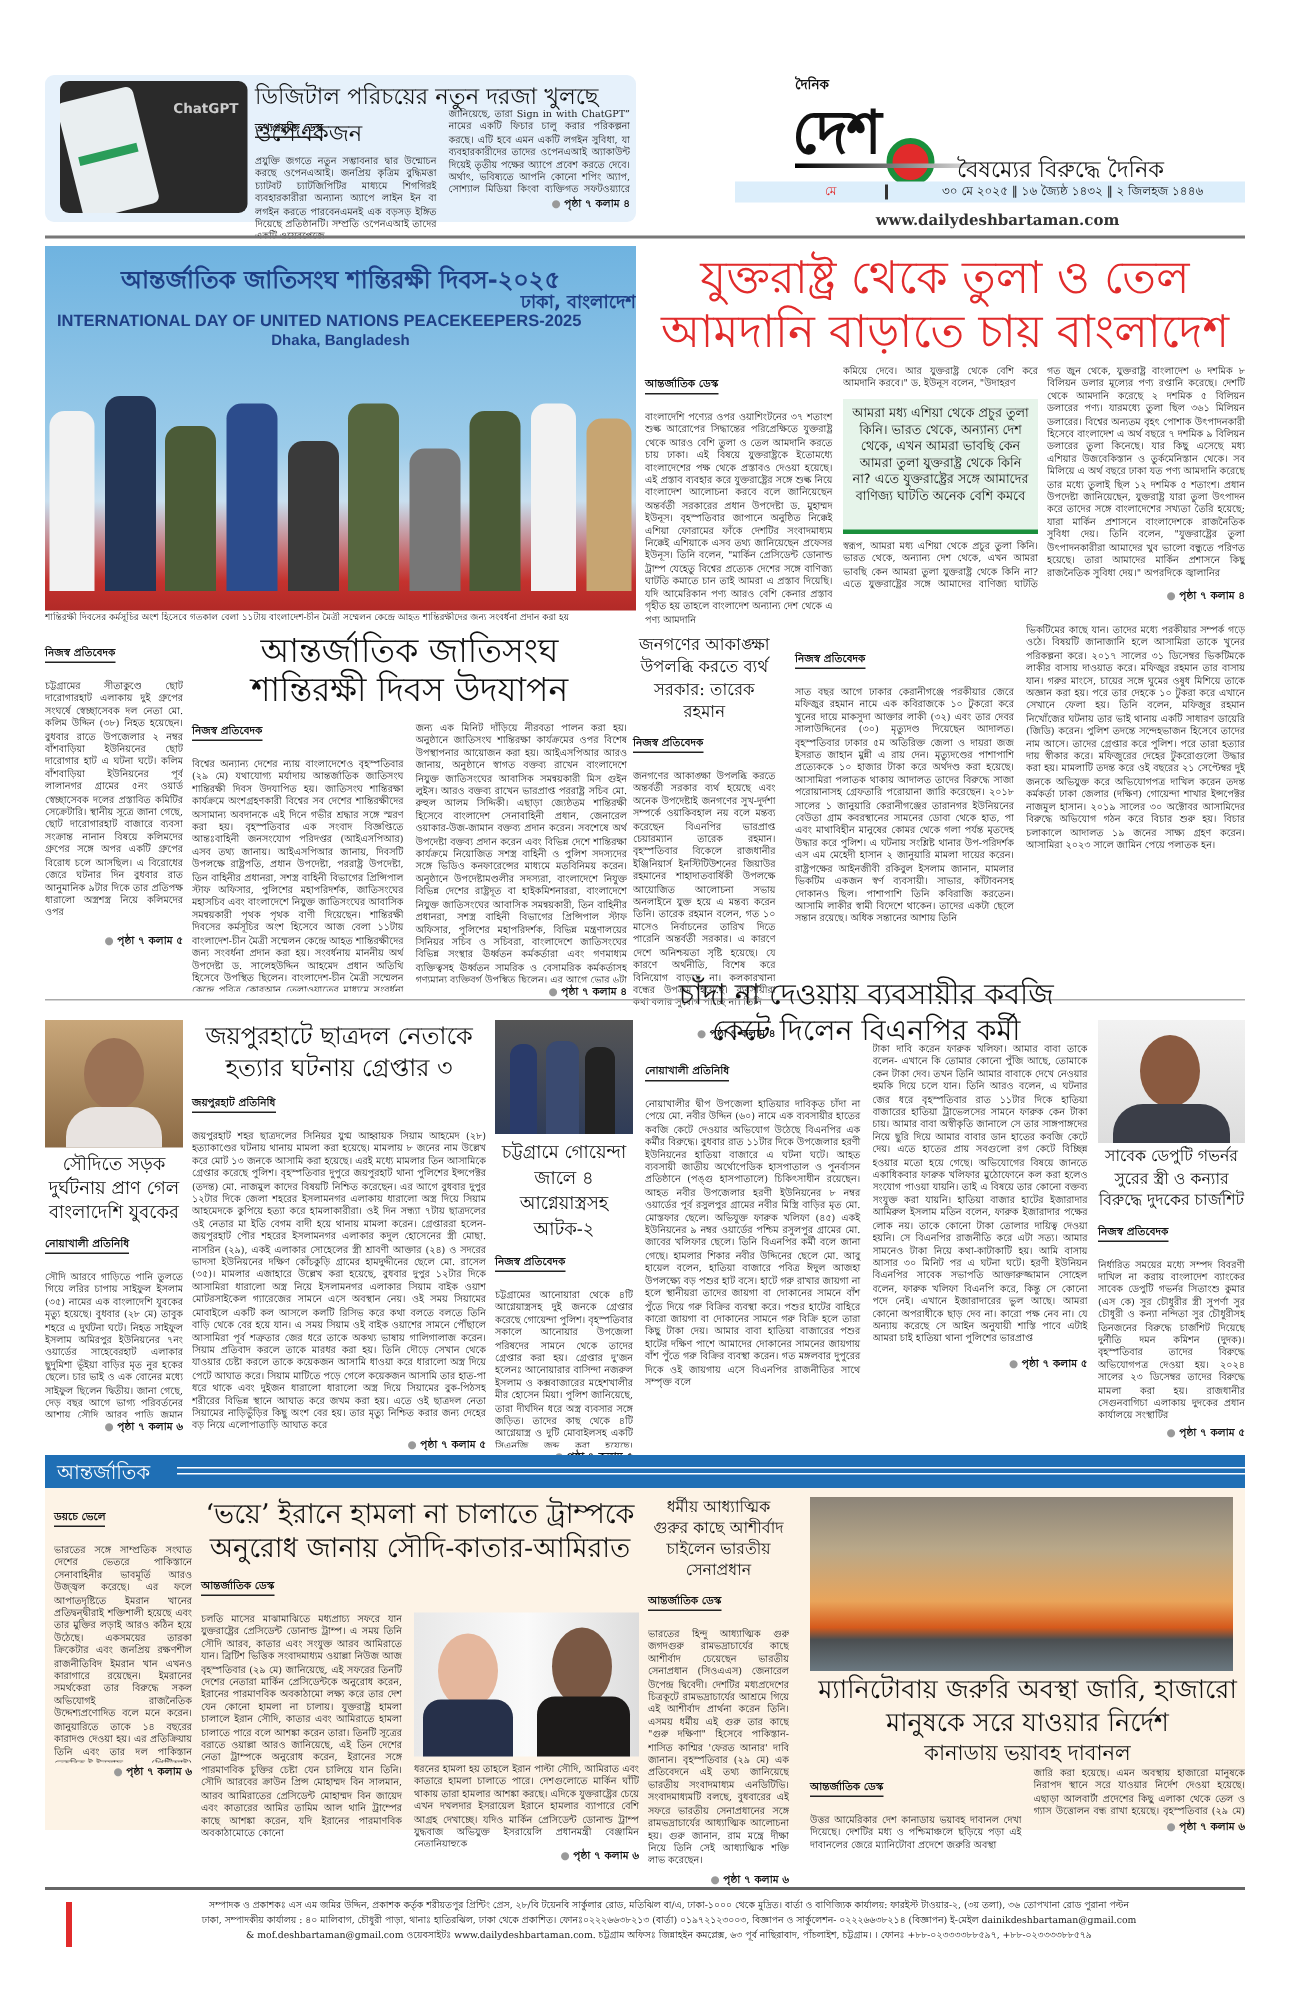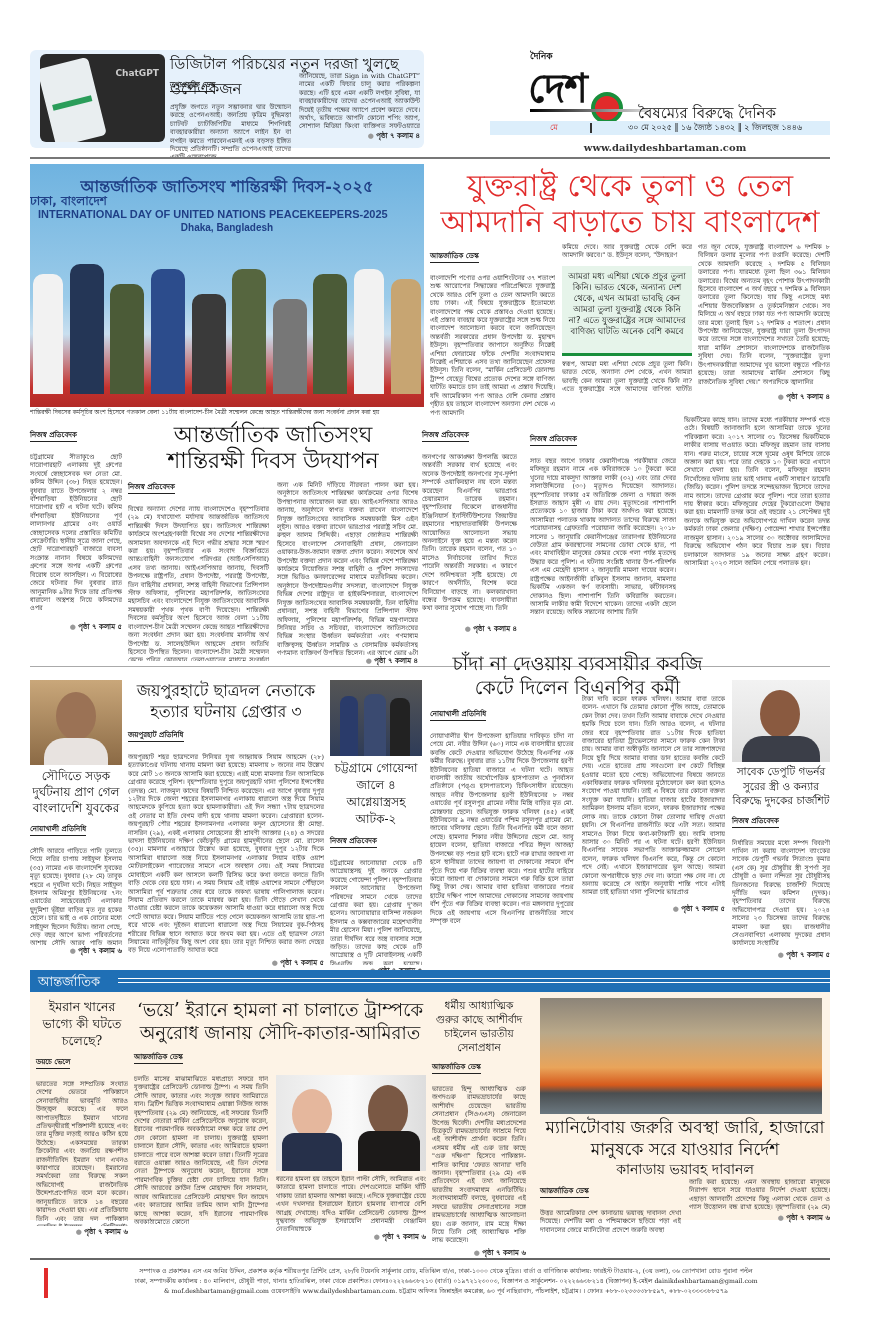--- a/index.html
+++ b/index.html
@@ -51,21 +51,21 @@
   <span style="color:#e12b2b;position:absolute;left:60px">মে</span>
   <span style="position:absolute;left:100px;top:2px;width:2px;height:10px;background:#333"></span>
   <span style="position:absolute;left:138px">৩০ মে ২০২৫ ‖ ১৬ জ্যৈষ্ঠ ১৪৩২ ‖ ২ জিলহজ ১৪৪৬</span>
 </div>
 <div class="abs" style="left:530px;top:142px;width:270px;text-align:center;font-family:'DejaVu Serif',serif;font-weight:bold;font-size:10px;color:#333">www.dailydeshbartaman.com</div>
 <div class="sep" style="left:30px;top:157px;width:400px;background:#777"></div>
 <div class="sep" style="left:430px;top:157px;width:400px;background:#777"></div>
 
 <div class="photo" style="left:30px;top:164px;width:394px;height:243px;background:linear-gradient(180deg,#6fb3e0 0%,#9bcbe9 55%,#c9dfef 70%,#c4322e 92%,#b22a27 100%)">
   <div style="position:absolute;top:10px;width:100%;text-align:center;color:#1f3f86;font-weight:bold;font-size:16px">আন্তর্জাতিক জাতিসংঘ শান্তিরক্ষী দিবস-২০২৫</div>
-  <div style="position:absolute;top:28px;width:100%;text-align:left;color:#1f3f86;font-weight:bold;font-size:12px">ঢাকা, বাংলাদেশ</div>
+  <div style="position:absolute;top:28px;width:100%;text-align:right;color:#1f3f86;font-weight:bold;font-size:12px">ঢাকা, বাংলাদেশ</div>
   <div style="position:absolute;top:44px;left:8px;white-space:nowrap;color:#1f3f86;font-weight:bold;font-size:11px;font-family:'Liberation Sans',sans-serif">INTERNATIONAL DAY OF UNITED NATIONS PEACEKEEPERS-2025</div>
   <div style="position:absolute;top:58px;width:100%;text-align:center;color:#1f3f86;font-weight:bold;font-size:10px;font-family:'Liberation Sans',sans-serif">Dhaka, Bangladesh</div>
   <div style="position:absolute;left:0;right:0;top:95px;height:135px;display:flex;justify-content:space-around;align-items:flex-end">
     <div style="width:30px;height:120px;background:#f2f2f2;border-radius:10px 10px 0 0"></div>
     <div style="width:34px;height:130px;background:#243656;border-radius:10px 10px 0 0"></div>
     <div style="width:34px;height:110px;background:#4b5b37;border-radius:10px 10px 0 0"></div>
     <div style="width:34px;height:125px;background:#2c4c8c;border-radius:10px 10px 0 0"></div>
     <div style="width:34px;height:100px;background:#3a3a3a;border-radius:10px 10px 0 0"></div>
     <div style="width:34px;height:125px;background:#56663f;border-radius:10px 10px 0 0"></div>
     <div style="width:34px;height:95px;background:#777;border-radius:10px 10px 0 0"></div>
@@ -106,20 +106,21 @@
   <div class="cols">
     <div class="body-text" style="height:156px;overflow:hidden">বিশ্বের অন্যান্য দেশের ন্যায় বাংলাদেশেও বৃহস্পতিবার (২৯ মে) যথাযোগ্য মর্যাদায় আন্তর্জাতিক জাতিসংঘ শান্তিরক্ষী দিবস উদযাপিত হয়। জাতিসংঘ শান্তিরক্ষা কার্যক্রমে অংশগ্রহণকারী বিশ্বের সব দেশের শান্তিরক্ষীদের অসামান্য অবদানকে এই দিনে গভীর শ্রদ্ধার সঙ্গে স্মরণ করা হয়। বৃহস্পতিবার এক সংবাদ বিজ্ঞপ্তিতে আন্তঃবাহিনী জনসংযোগ পরিদপ্তর (আইএসপিআর) এসব তথ্য জানায়। আইএসপিআর জানায়, দিবসটি উপলক্ষে রাষ্ট্রপতি, প্রধান উপদেষ্টা, পররাষ্ট্র উপদেষ্টা, তিন বাহিনীর প্রধানরা, সশস্ত্র বাহিনী বিভাগের প্রিন্সিপাল স্টাফ অফিসার, পুলিশের মহাপরিদর্শক, জাতিসংঘের মহাসচিব এবং বাংলাদেশে নিযুক্ত জাতিসংঘের আবাসিক সমন্বয়কারী পৃথক পৃথক বাণী দিয়েছেন। শান্তিরক্ষী দিবসের কর্মসূচির অংশ হিসেবে আজ বেলা ১১টায় বাংলাদেশ-চীন মৈত্রী সম্মেলন কেন্দ্রে আহত শান্তিরক্ষীদের জন্য সংবর্ধনা প্রদান করা হয়। সংবর্ধনায় মাননীয় অর্থ উপদেষ্টা ড. সালেহউদ্দিন আহমেদ প্রধান অতিথি হিসেবে উপস্থিত ছিলেন। বাংলাদেশ-চীন মৈত্রী সম্মেলন কেন্দ্রে পবিত্র কোরআন তেলাওয়াতের মাধ্যমে সংবর্ধনা অনুষ্ঠানের কার্যক্রম শুরুর পর শান্তিরক্ষা কার্যক্রমে শাহাদাতবরণকারীদের</div>
     <div>
       <div class="body-text" style="margin-top:-24px;height:174px;overflow:hidden">জন্য এক মিনিট দাঁড়িয়ে নীরবতা পালন করা হয়। অনুষ্ঠানে জাতিসংঘ শান্তিরক্ষা কার্যক্রমের ওপর বিশেষ উপস্থাপনার আয়োজন করা হয়। আইএসপিআর আরও জানায়, অনুষ্ঠানে স্বাগত বক্তব্য রাখেন বাংলাদেশে নিযুক্ত জাতিসংঘের আবাসিক সমন্বয়কারী মিস গুইন লুইস। আরও বক্তব্য রাখেন ভারপ্রাপ্ত পররাষ্ট্র সচিব মো. রুহুল আলম সিদ্দিকী। এছাড়া জ্যেষ্ঠতম শান্তিরক্ষী হিসেবে বাংলাদেশ সেনাবাহিনী প্রধান, জেনারেল ওয়াকার-উজ-জামান বক্তব্য প্রদান করেন। সবশেষে অর্থ উপদেষ্টা বক্তব্য প্রদান করেন এবং বিভিন্ন দেশে শান্তিরক্ষা কার্যক্রমে নিয়োজিত সশস্ত্র বাহিনী ও পুলিশ সদস্যদের সঙ্গে ভিডিও কনফারেন্সের মাধ্যমে মতবিনিময় করেন। অনুষ্ঠানে উপদেষ্টামণ্ডলীর সদস্যরা, বাংলাদেশে নিযুক্ত বিভিন্ন দেশের রাষ্ট্রদূত বা হাইকমিশনাররা, বাংলাদেশে নিযুক্ত জাতিসংঘের আবাসিক সমন্বয়কারী, তিন বাহিনীর প্রধানরা, সশস্ত্র বাহিনী বিভাগের প্রিন্সিপাল স্টাফ অফিসার, পুলিশের মহাপরিদর্শক, বিভিন্ন মন্ত্রণালয়ের সিনিয়র সচিব ও সচিবরা, বাংলাদেশে জাতিসংঘের বিভিন্ন সংস্থার ঊর্ধ্বতন কর্মকর্তারা এবং গণমাধ্যম ব্যক্তিত্বসহ ঊর্ধ্বতন সামরিক ও বেসামরিক কর্মকর্তাসহ গণ্যমান্য ব্যক্তিবর্গ উপস্থিত ছিলেন। এর আগে ভোর ৬টা ১৫ মিনিটে ঢাকার তেজগাঁওয়ের পুরাতন বিমান বন্দর সংলগ্ন</div>
       <div class="cont">পৃষ্ঠা ৭ কলাম ৪</div>
     </div>
   </div>
 </div>
 
 <div class="abs" style="left:422px;top:422px;width:95px">
+  <div class="hl" style="font-size:11px;line-height:15px">জনগণের আকাঙ্ক্ষা উপলব্ধি করতে ব্যর্থ সরকার: তারেক রহমান</div>
   <div class="byline">নিজস্ব প্রতিবেদক</div>
   <div class="body-text" style="height:170px;overflow:hidden">জনগণের আকাঙ্ক্ষা উপলব্ধি করতে অন্তর্বর্তী সরকার ব্যর্থ হয়েছে এবং অনেক উপদেষ্টাই জনগণের সুখ-দুর্দশা সম্পর্কে ওয়াকিবহাল নয় বলে মন্তব্য করেছেন বিএনপির ভারপ্রাপ্ত চেয়ারম্যান তারেক রহমান। বৃহস্পতিবার বিকেলে রাজধানীর ইঞ্জিনিয়ার্স ইনস্টিটিউশনের জিয়াউর রহমানের শাহাদাতবার্ষিকী উপলক্ষে আয়োজিত আলোচনা সভায় অনলাইনে যুক্ত হয়ে এ মন্তব্য করেন তিনি। তারেক রহমান বলেন, গত ১০ মাসেও নির্বাচনের তারিখ দিতে পারেনি অন্তর্বর্তী সরকার। এ কারণে দেশে অনিশ্চয়তা সৃষ্টি হয়েছে। যে কারণে অর্থনীতি, বিশেষ করে বিনিয়োগ বাড়ছে না। কলকারখানা বন্ধের উপক্রম হয়েছে। ব্যবসায়ীরা কথা বলার সুযোগ পাচ্ছে না। তিনি</div>
   <div class="cont">পৃষ্ঠা ৭ কলাম ৪</div>
 </div>
 
 <div class="abs" style="left:530px;top:422px;width:300px">
   <div class="cols" style="margin-top:4px">
     <div>
       <div class="byline">নিজস্ব প্রতিবেদক</div>
       <div class="body-text" style="height:164px;overflow:hidden">সাত বছর আগে ঢাকার কেরানীগঞ্জে পরকীয়ার জেরে মফিজুর রহমান নামে এক কবিরাজকে ১০ টুকরো করে খুনের দায়ে মাকসুদা আক্তার লাকী (৩২) এবং তার দেবর সালাউদ্দিনের (৩০) মৃত্যুদণ্ড দিয়েছেন আদালত। বৃহস্পতিবার ঢাকার ৫ম অতিরিক্ত জেলা ও দায়রা জজ ইসরাত জাহান মুন্নী এ রায় দেন। মৃত্যুদণ্ডের পাশাপাশি প্রত্যেককে ১০ হাজার টাকা করে অর্থদণ্ড করা হয়েছে। আসামিরা পলাতক থাকায় আদালত তাদের বিরুদ্ধে সাজা পরোয়ানাসহ গ্রেফতারি পরোয়ানা জারি করেছেন। ২০১৮ সালের ১ জানুয়ারি কেরানীগঞ্জের তারানগর ইউনিয়নের বেউতা গ্রাম কবরস্থানের সামনের ডোবা থেকে হাত, পা এবং মাথাবিহীন মানুষের কোমর থেকে গলা পর্যন্ত মৃতদেহ উদ্ধার করে পুলিশ। এ ঘটনায় সংশ্লিষ্ট থানার উপ-পরিদর্শক এস এম মেহেদী হাসান ২ জানুয়ারি মামলা দায়ের করেন। রাষ্ট্রপক্ষের আইনজীবী রকিবুল ইসলাম জানান, মামলার ভিকটিম একজন স্বর্ণ ব্যবসায়ী। সাভার, কাঁটাবনসহ দোকানও ছিল। পাশাপাশি তিনি কবিরাজি করতেন। আসামি লাকীর স্বামী বিদেশে থাকেন। তাদের একটা ছেলে সন্তান রয়েছে। অধিক সন্তানের আশায় তিনি</div>
@@ -185,21 +186,20 @@
   <div class="cont">পৃষ্ঠা ৭ কলাম ৫</div>
 </div>
 
 <div class="abs" style="left:30px;top:970px;width:800px;height:250px;background:#fdf3e6"></div>
 <div class="abs" style="left:30px;top:970px;width:800px;height:22px;background:#1f6fb5">
   <span style="position:absolute;left:8px;top:2px;color:#fff;font-size:13px">আন্তর্জাতিক</span>
   <span style="position:absolute;left:88px;top:8px;right:0;height:5px;border-top:1px solid #fff;border-bottom:1px solid #fff"></span>
 </div>
 
 <div class="abs" style="left:36px;top:998px;width:92px">
-  <div class="hl" style="font-size:12.5px;line-height:17px">ইমরান খানের ভাগ্যে কী ঘটতে চলেছে?</div>
   <div class="byline">ডয়চে ভেলে</div>
   <div class="body-text" style="height:146px;overflow:hidden">ভারতের সঙ্গে সাম্প্রতিক সংঘাত দেশের ভেতরে পাকিস্তানে সেনাবাহিনীর ভাবমূর্তি আরও উজ্জ্বল করেছে। এর ফলে আপাতদৃষ্টিতে ইমরান খানের প্রতিদ্বন্দ্বীরাই শক্তিশালী হয়েছে এবং তার মুক্তির লড়াই আরও কঠিন হয়ে উঠেছে। একসময়ের তারকা ক্রিকেটার এবং জনপ্রিয় রক্ষণশীল রাজনীতিবিদ ইমরান খান এখনও কারাগারে রয়েছেন। ইমরানের সমর্থকেরা তার বিরুদ্ধে সকল অভিযোগই রাজনৈতিক উদ্দেশ্যপ্রণোদিত বলে মনে করেন। জানুয়ারিতে তাকে ১৪ বছরের কারাদণ্ড দেওয়া হয়। এর প্রতিক্রিয়ায় তিনি এবং তার দল পাকিস্তান তেহরিক-ই-ইনসাফ (পিটিআই) তৎকালীন সরকারের সঙ্গে চলমান আলোচনা বাতিল করে দেন। ২০২২ সালের এপ্রিলে</div>
   <div class="cont">পৃষ্ঠা ৭ কলাম ৬</div>
 </div>
 
 <div class="abs" style="left:134px;top:998px;width:292px">
   <div class="hl" style="font-size:18px;line-height:23px">‘ভয়ে’ ইরানে হামলা না চালাতে ট্রাম্পকে অনুরোধ জানায় সৌদি-কাতার-আমিরাত</div>
   <div class="byline">আন্তর্জাতিক ডেস্ক</div>
   <div class="cols">
     <div>

